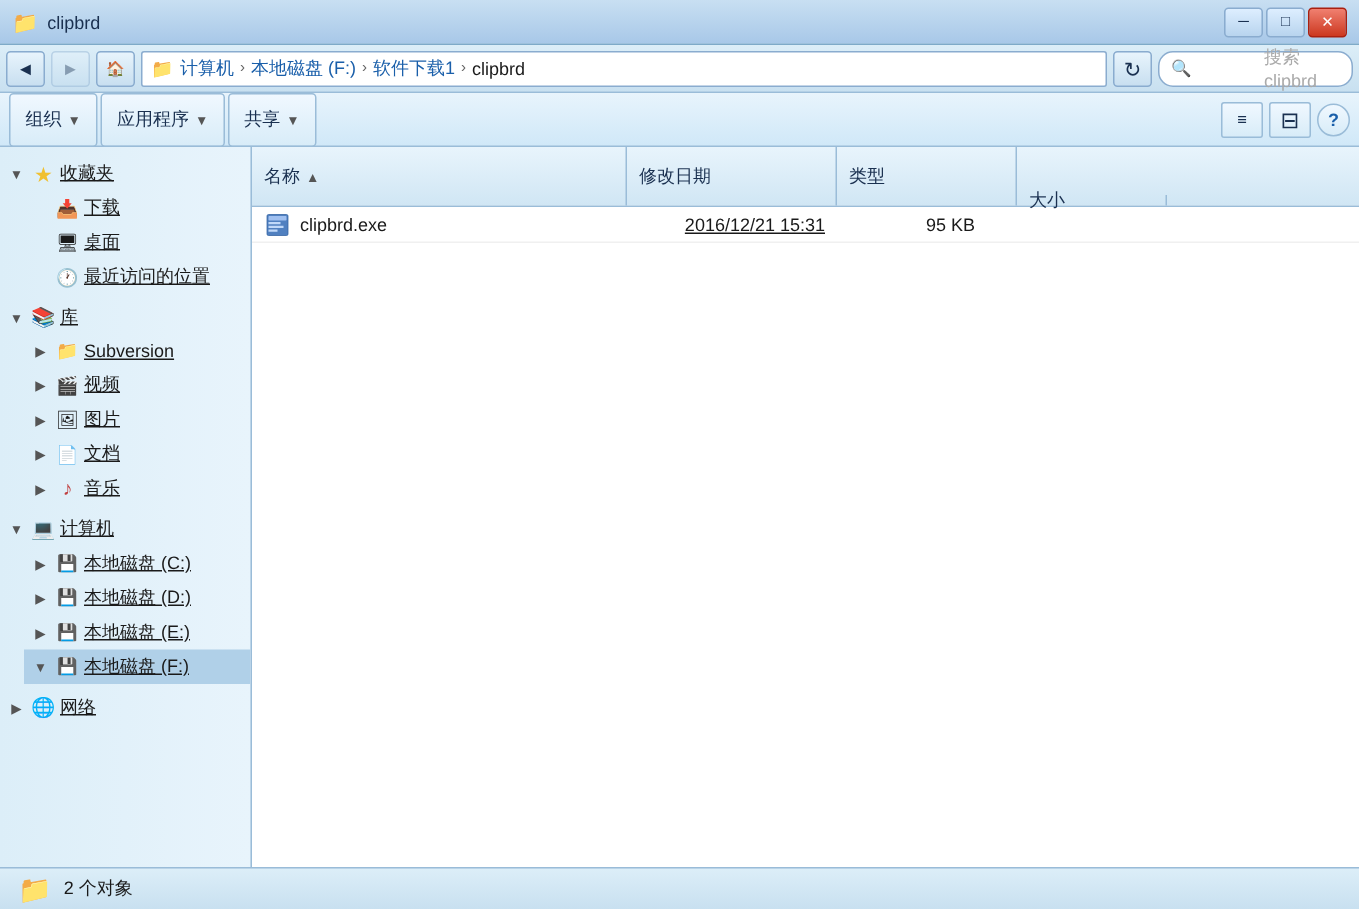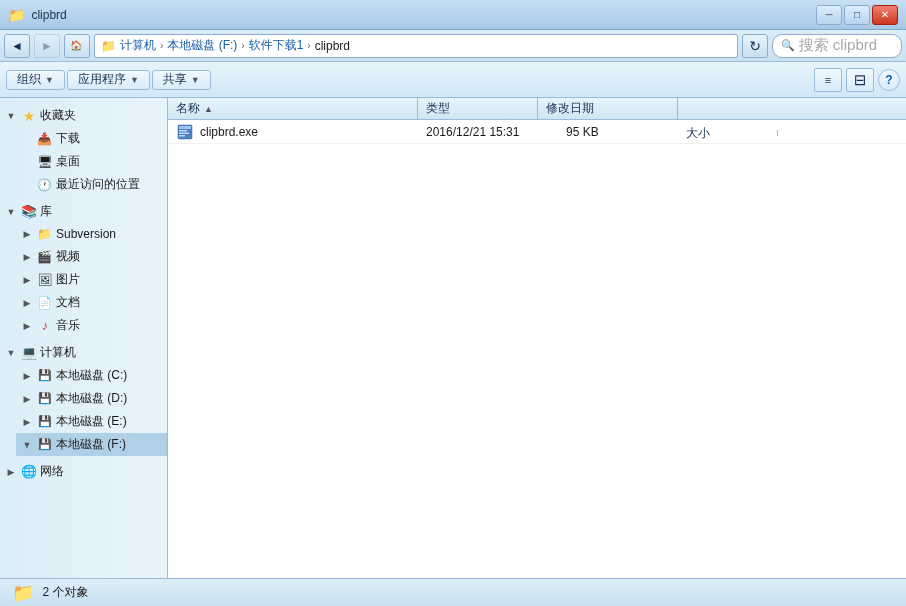--- a/index.html
+++ b/index.html
@@ -134,21 +134,21 @@
     .toolbar {
       height: 36px;
       background: linear-gradient(to bottom, #e8f4fc, #d0e8f8);
       display: flex;
       align-items: center;
       padding: 0 6px;
       gap: 2px;
       border-bottom: 1px solid #9abcd8;
     }
     .toolbar-btn {
-      height: 20px;
+      height: 36px;
       padding: 0 10px;
       background: linear-gradient(to bottom, #f0f8ff, #d8ecf8);
       border: 1px solid #9abcd8;
       border-radius: 3px;
       cursor: pointer;
       display: flex;
       align-items: center;
       gap: 4px;
       font-size: 12px;
       color: #1a3050;
@@ -241,20 +241,21 @@
       width: 16px;
       height: 16px;
       display: flex;
       align-items: center;
       justify-content: center;
       font-size: 14px;
     }
     .tree-label {
       font-size: 12px;
       color: #1a1a1a;
+      text-decoration: underline;
     }
     .tree-children {
       padding-left: 16px;
     }
     .tree-item {
       display: flex;
       align-items: center;
       padding: 3px 4px;
       cursor: pointer;
       gap: 3px;
@@ -266,21 +267,21 @@
     
     .file-list {
       flex: 1;
       background: white;
       overflow-y: auto;
     }
     .file-list-header {
       display: flex;
       background: linear-gradient(to bottom, #e8f4fc, #d0e6f4);
       border-bottom: 1px solid #9abcd8;
-      height: 22px;
+      height: 40px;
     }
     .col-header {
       padding: 3px 8px;
       font-size: 12px;
       color: #1a3050;
       cursor: pointer;
       border-right: 1px solid #9abcd8;
       display: flex;
       align-items: center;
       gap: 4px;
@@ -297,23 +298,24 @@
       height: 24px;
       border-bottom: 1px solid #f0f0f0;
       cursor: pointer;
     }
     .file-cell {
       padding: 2px 8px;
       font-size: 12px;
       color: #1a1a1a;
       overflow: hidden;
       white-space: nowrap;
+      text-align: right;
     }
     .file-cell.name { width: 250px; display: flex; align-items: center; gap: 6px; }
-    .file-cell.date { width: 140px; }
+    .file-cell.date { width: 140px; text-decoration: underline; }
     .file-cell.type { width: 120px; }
     .file-cell.size { width: 100px; }
     .file-icon-sm {
       width: 18px;
       height: 16px;
       display: flex;
       align-items: center;
       justify-content: center;
       font-size: 13px;
     }
@@ -364,21 +366,21 @@
     <span class="breadcrumb-separator">›</span>
     <span class="breadcrumb-item">本地磁盘 (F:)</span>
     <span class="breadcrumb-separator">›</span>
     <span class="breadcrumb-item">软件下载1</span>
     <span class="breadcrumb-separator">›</span>
     <span class="breadcrumb-active">clipbrd</span>
   </div>
   <div class="refresh-btn">↻</div>
   <div class="search-bar">
     <span style="font-size:11px;">🔍</span>
-    <span style="color:#aaa;font-size:15px;">搜索 clipbrd</span>
+    <span style="color:#aaa;font-size:12px;margin-left:44px;">搜索 clipbrd</span>
   </div>
 </div>
 
 <div class="toolbar">
   <div class="toolbar-btn">
     <span>组织</span>
     <span class="arrow">▼</span>
   </div>
   <div class="toolbar-btn">
     <span>应用程序</span>
@@ -498,25 +500,25 @@
     </div>
 
   </div>
 
   <div class="file-list">
     <div class="file-list-header">
       <div class="col-header col-name">
         <span>名称</span>
         <span class="col-sort-arrow">▲</span>
       </div>
+      <div class="col-header col-date">
+        <span>修改日期</span>
+      </div>
       <div class="col-header col-type">
         <span>类型</span>
-      </div>
-      <div class="col-header col-date">
-        <span>修改日期</span>
       </div>
       <div class="col-header col-size">
         <span>大小</span>
       </div>
     </div>
     <div class="file-row">
       <div class="file-cell name">
         <span class="file-icon-sm">
 
           <svg width="16" height="16" viewBox="0 0 16 16">

